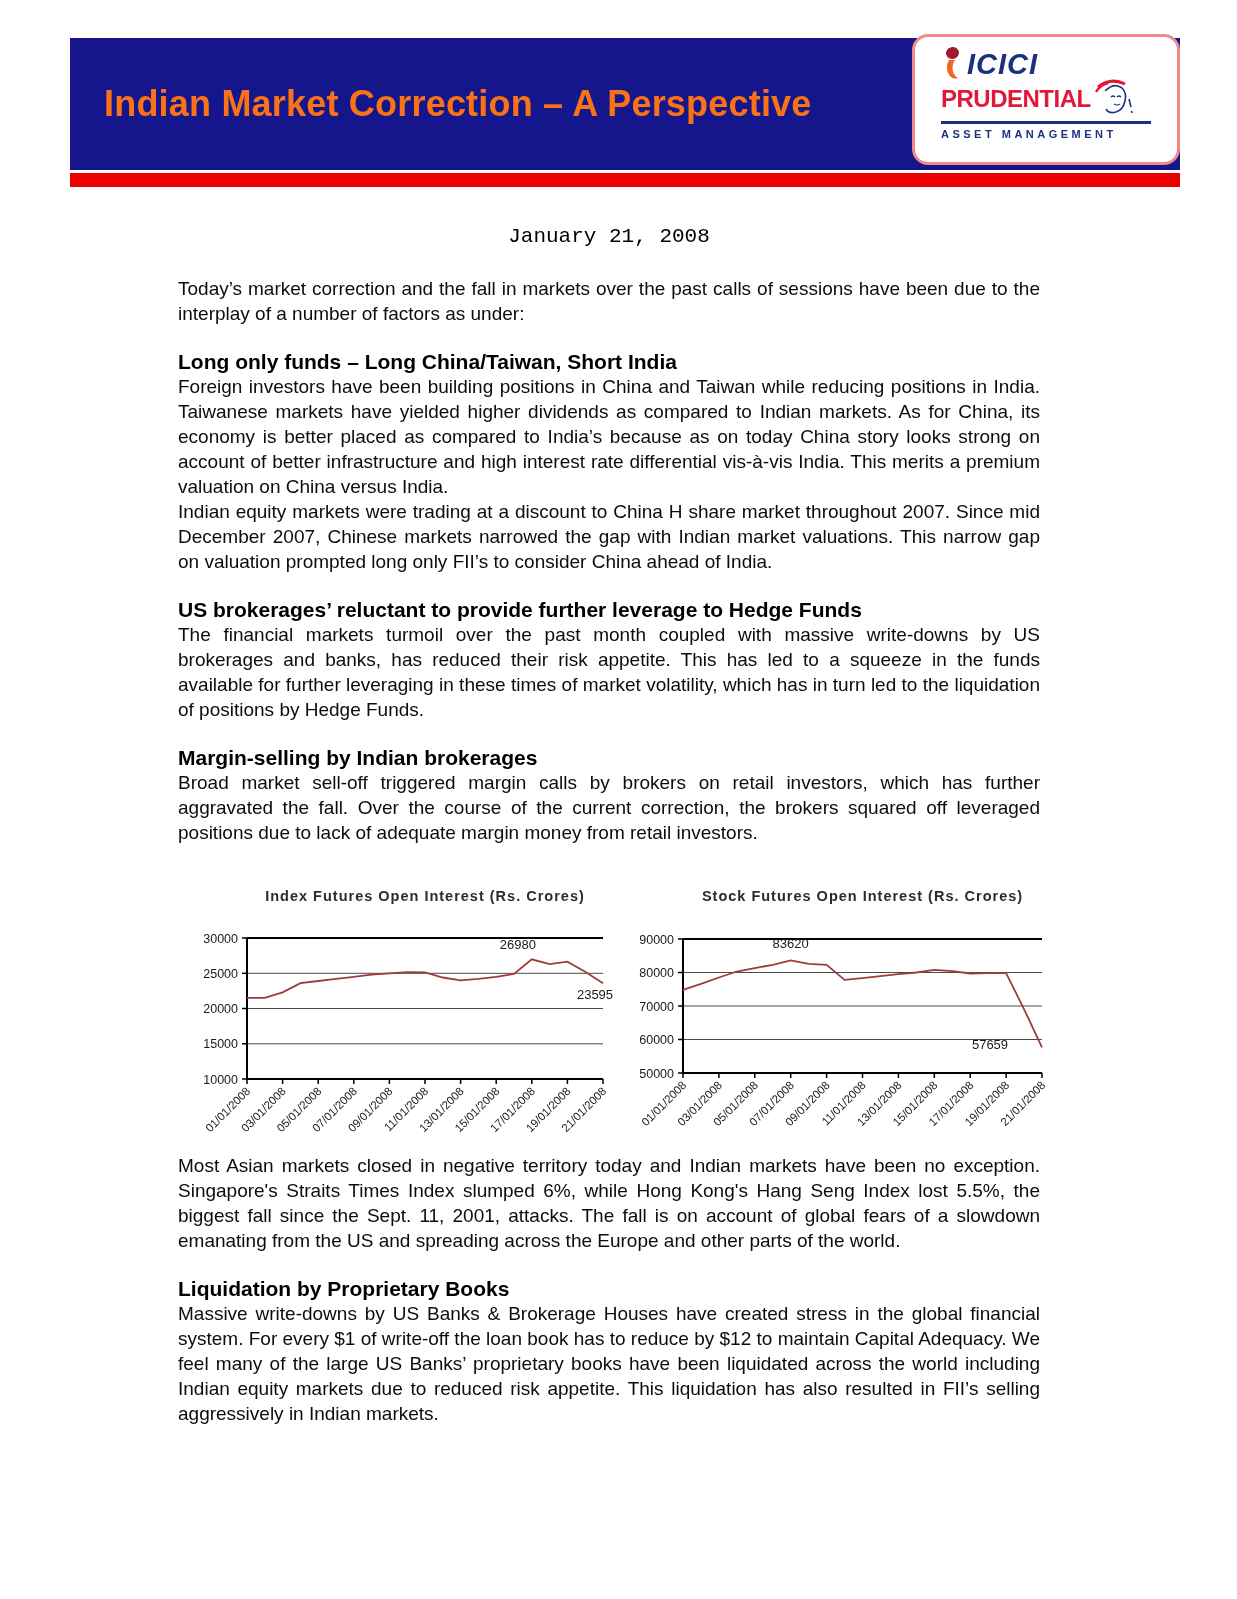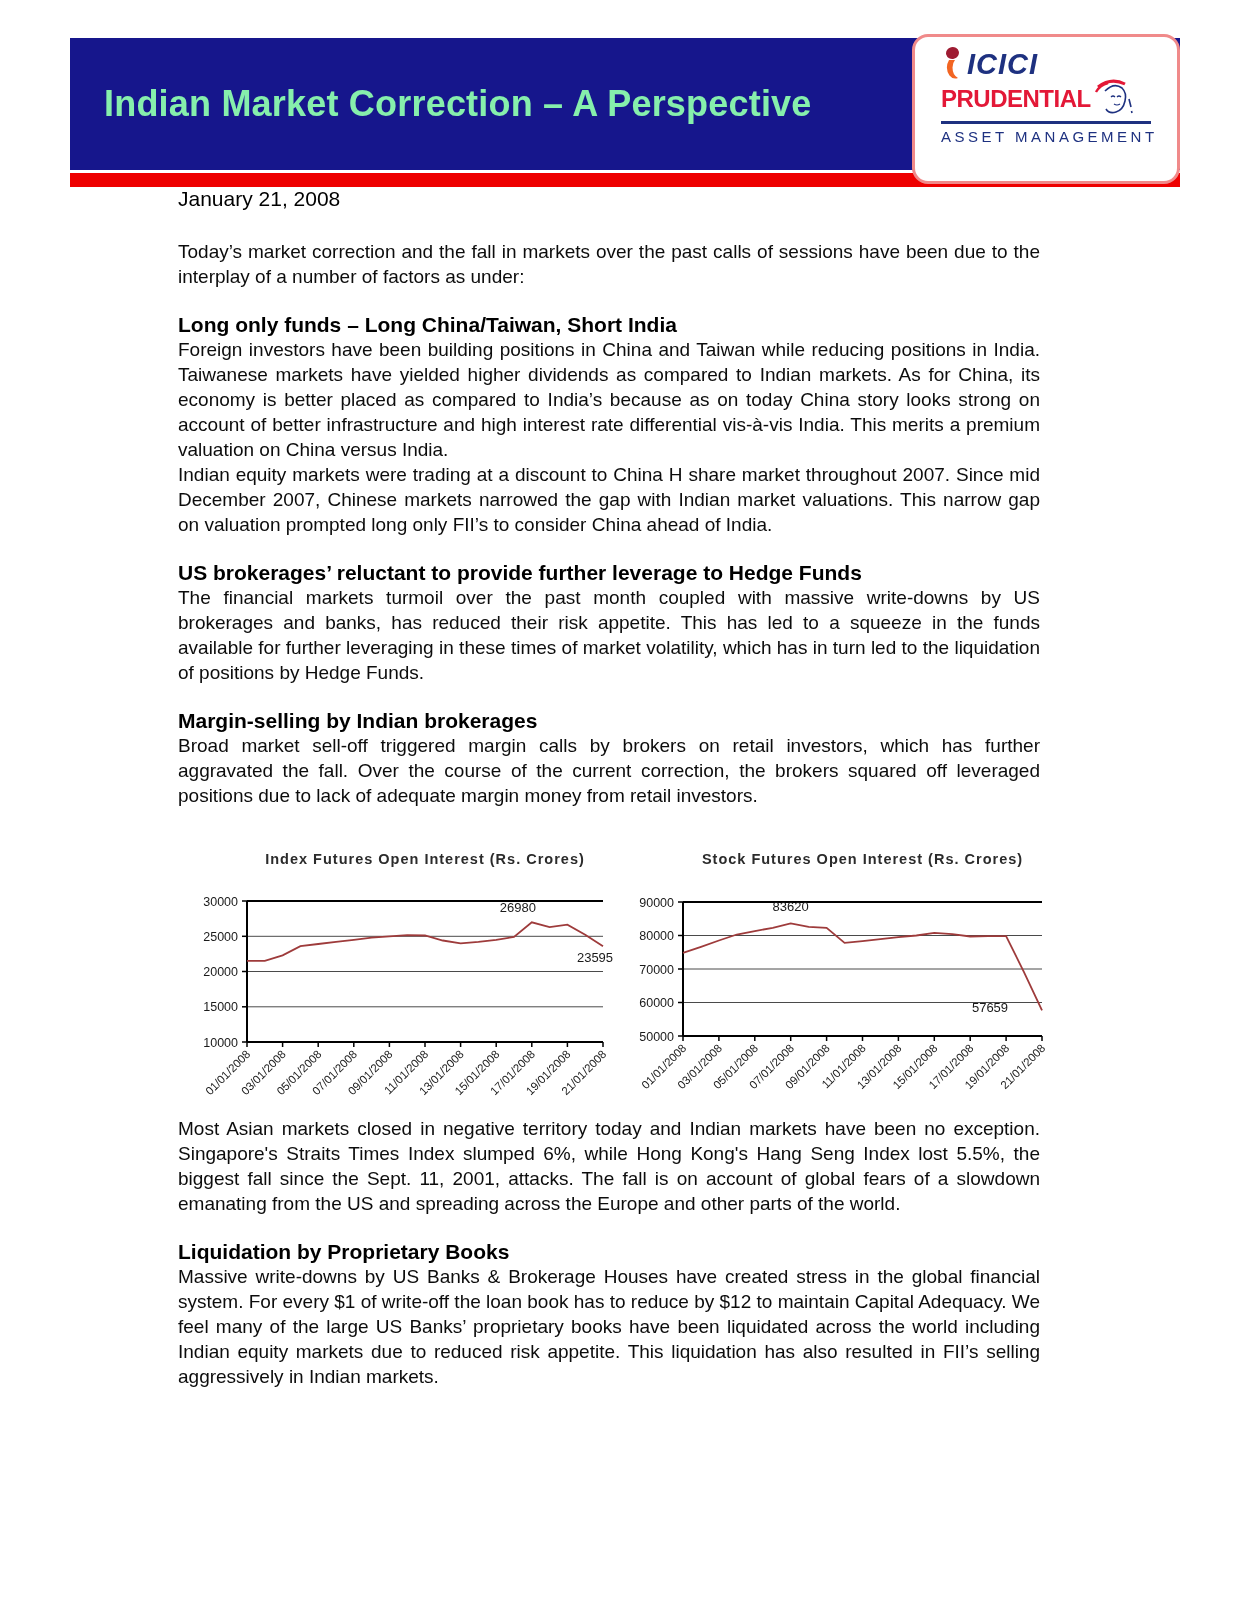--- a/index.html
+++ b/index.html
@@ -10,48 +10,48 @@
     overflow:hidden;
   }
   
   .masthead { padding-top:38px; }
   .title-band {
     position:relative; margin-left:70px; width:1110px; height:132px;
     background:#16168c;
   }
   .page-title {
     position:absolute; left:34px; top:0; height:132px; line-height:132px;
-    color:#86efac; font-size:36px; font-weight:bold; letter-spacing:0.2px;
+    color:#f97316; font-size:36px; font-weight:bold; letter-spacing:0.2px;
     white-space:nowrap;
   }
   .logo-box {
-    position:absolute; top:-4px; right:0; width:268px; height:150px;
+    position:absolute; top:-4px; right:0; width:268px; height:131px;
     background:#ffffff; border:3px solid #f08a8a; border-radius:16px;
     padding:10px 10px 4px 26px; z-index:2;
   }
   .logo-row1 { display:flex; align-items:center; gap:4px; height:34px; }
   .logo-icici-text {
     color:#1e3180; font-size:29px; font-weight:bold; font-style:italic;
     letter-spacing:1px;
   }
   .logo-row2 { display:flex; align-items:center; height:40px; margin-top:-2px; }
   .logo-prudential-text {
     color:#e31837; font-size:24px; font-weight:bold; letter-spacing:-0.5px;
   }
   .logo-divider { height:3px; background:#1e3180; width:210px; margin:2px 0 4px 0; }
   .logo-asset-text {
-    color:#1e3180; font-size:15px; font-weight:normal; letter-spacing:3.5px;
+    color:#1e3180; font-size:11px; font-weight:bold; letter-spacing:3.5px;
     white-space:nowrap;
   }
   .red-stripe { margin:3px 0 0 70px; width:1110px; height:14px; background:#ee0000; }
   
   .main { margin:0 197px 0 178px; }
   .date-line {
-    text-align:left;
-    font-family:Liberation Sans, sans-serif; font-size:21px; color:#000;
+    margin-top:38px; text-align:center;
+    font-family:Liberation Mono, monospace; font-size:21px; color:#000;
   }
   .body-text {
     font-size:19px; line-height:25px; text-align:justify; color:#0c0c0c;
   }
   .intro { margin-top:28px; }
   .section-heading {
     margin-top:24px; font-size:21px; font-weight:bold; color:#000;
   }
   
   .charts-row { position:relative; height:292px; margin:16px 0 0 -3px; }

